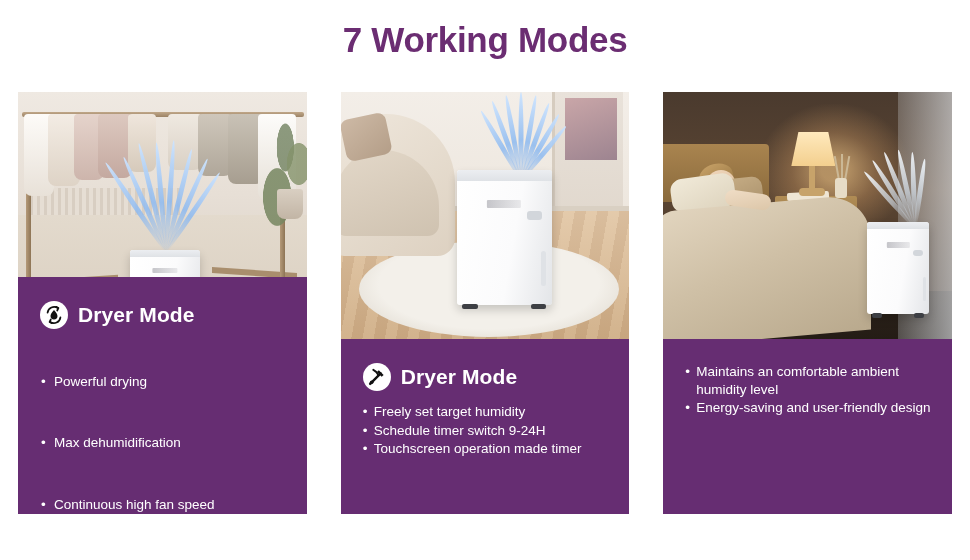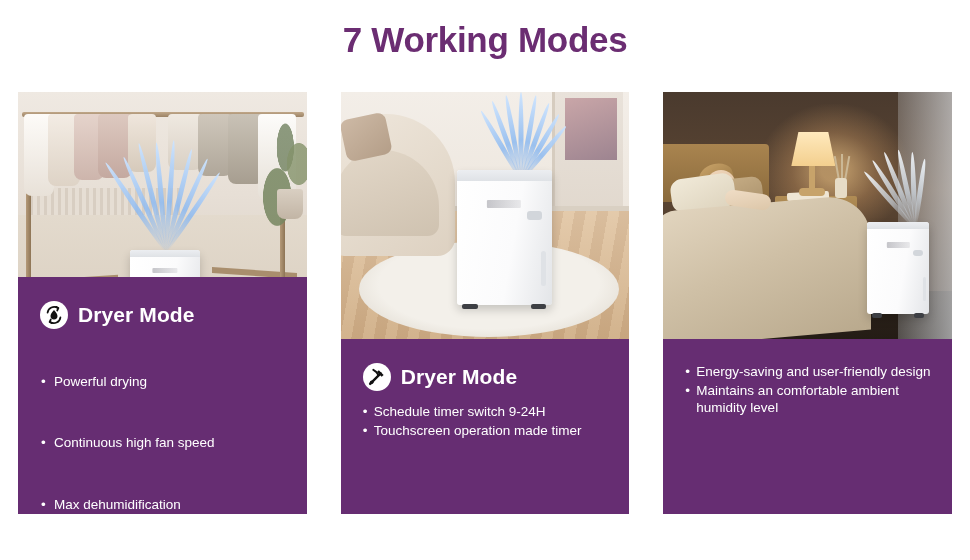--- a/index.html
+++ b/index.html
@@ -358,22 +358,22 @@
             <path d="M14.2 3.1l2.6 1.4-1.3 2.6" fill="none" stroke="#111" stroke-width="1.9" stroke-linecap="round" stroke-linejoin="round"></path>
             <path d="M19 14.5A7.2 7.2 0 0 1 7.8 19.6" fill="none" stroke="#111" stroke-width="1.9" stroke-linecap="round"></path>
             <path d="M9.8 20.9l-2.6-1.4 1.3-2.6" fill="none" stroke="#111" stroke-width="1.9" stroke-linecap="round" stroke-linejoin="round"></path>
             <path d="M12 6.6c2.4 2.8 3.8 4.7 3.8 6.5a3.8 3.8 0 0 1-7.6 0c0-1.8 1.4-3.7 3.8-6.5z" fill="#111"></path>
           </svg>
         </span>
         <span class="mode-title">Dryer Mode</span>
       </div>
       <ul class="bullets">
         <li>Powerful drying</li>
+        <li>Max dehumidification</li>
         <li>Continuous high fan speed</li>
-        <li>Max dehumidification</li>
       </ul>
     </div>
   </div>
 
   <div class="card card-2">
     <div class="photo">
       <div class="scene">
         <div class="abs s2-wall"></div>
         <div class="abs s2-door"></div>
         <div class="abs s2-art"></div>
@@ -414,20 +414,21 @@
           <svg width="22" height="22" viewBox="0 0 24 24">
             <path d="M4.5 19.5L16 8" stroke="#111" stroke-width="2.6" stroke-linecap="round"></path>
             <path d="M14 4.5l5.2 5.2-2.1 2.1-5.2-5.2z" fill="#111"></path>
             <path d="M8 4.2c2.6 1.2 4.4 3 5.6 5.6" stroke="#111" stroke-width="2.2" stroke-linecap="round" fill="none"></path>
             <circle cx="6.2" cy="17.8" r="2" fill="#111"></circle>
           </svg>
         </span>
         <span class="mode-title">Dryer Mode</span>
       </div>
       <ul class="bullets">
+        <li>Freely set target humidity</li>
         <li>Schedule timer switch 9-24H</li>
         <li>Touchscreen operation made timer</li>
       </ul>
     </div>
   </div>
 
   <div class="card card-3">
     <div class="photo">
       <div class="scene">
         <div class="abs s3-wall"></div>
@@ -469,19 +470,19 @@
           <div class="dev-handle"></div>
           <div class="dev-vent"></div>
           <div class="dev-foot" style="left:8%;"></div>
           <div class="dev-foot" style="right:8%;"></div>
         </div>
       </div>
     </div>
 
     <div class="panel">
       <ul class="bullets">
+        <li>Maintains an comfortable ambient humidity level</li>
         <li>Energy-saving and user-friendly design</li>
-        <li>Maintains an comfortable ambient humidity level</li>
       </ul>
     </div>
   </div>
 
 </div>
 
 </body></html>

